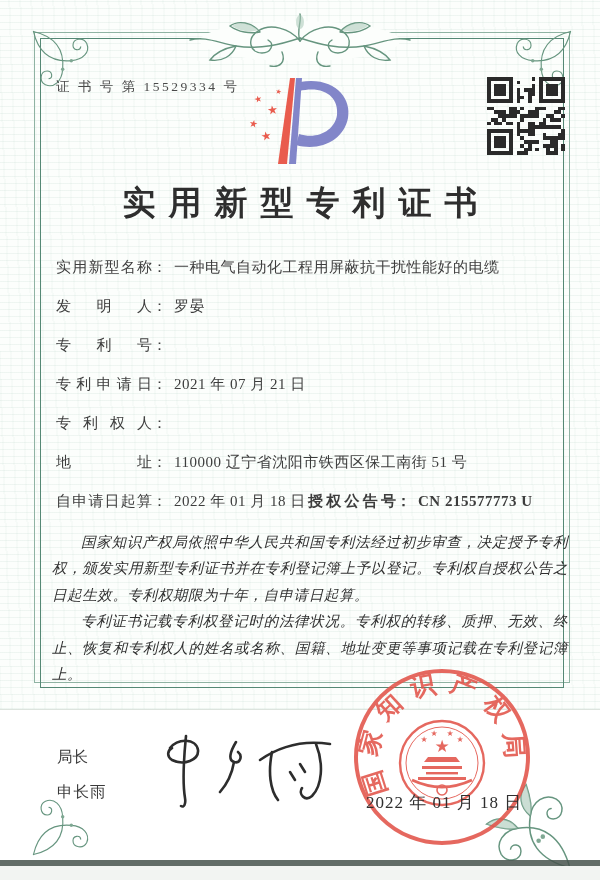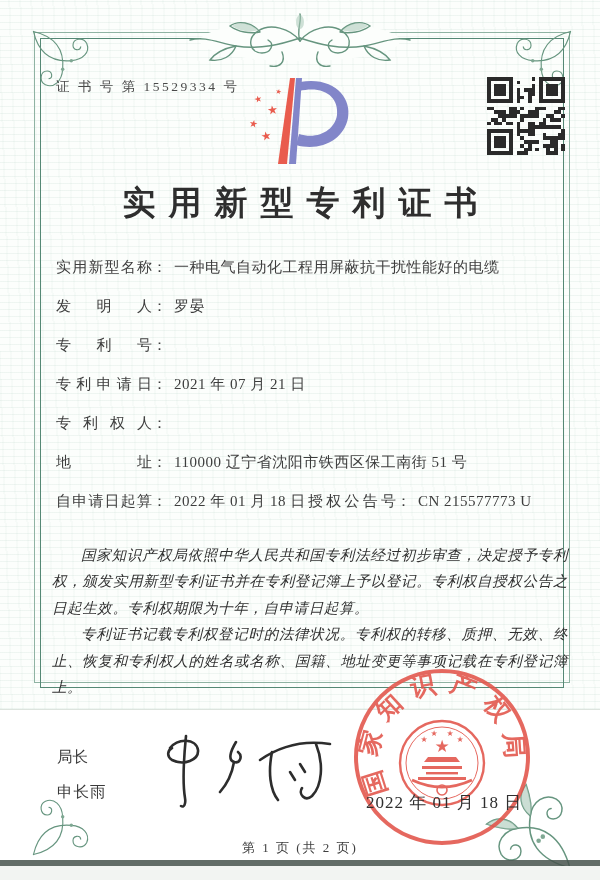--- a/index.html
+++ b/index.html
@@ -40,27 +40,27 @@
   .title { position:absolute; top:181px; left:0; width:100%; text-align:center;
            font-size:33px; font-weight:600; letter-spacing:13px; color:#2e2e2e; text-indent:13px; }
 
   
   .fields { position:absolute; top:257px; left:56px; right:40px; font-size:15px; color:#3d3d3d; }
   .frow { display:flex; align-items:flex-start; margin-bottom:18px; line-height:21px; white-space:nowrap; }
   .flabel { display:inline-block; width:96px; text-align:justify; text-align-last:justify; flex:none; }
   .fcolon { flex:none; }
   .fvalue { margin-left:7px; letter-spacing:0.5px; }
   .fcol1 { display:flex; width:252px; flex:none; }
-  .fcol2 { display:flex; }
+  .fcol2 { display:flex;font-weight:bold; }
   .fcol2 .flabel { width:88px; }
 
   
   .paras { position:absolute; top:530px; left:52px; right:32px;
            font-size:14.5px; line-height:1.82; color:#303030; text-align:justify;
-           font-style:italic; font-family:Liberation Serif, serif;margin-top:12px; }
+           font-style:italic; font-family:Liberation Mono, monospace; }
   .paras p { text-indent:2em; letter-spacing:0.6px; }
 
   
   .sign-block { position:absolute; left:57px; top:747px; font-size:15.5px; color:#3a3a3a; font-style:normal; }
   .sign-block .line2 { margin-top:14px; letter-spacing:1px; }
   .autograph { position:absolute; left:148px; top:722px; width:200px; height:95px; }
 
   .seal { position:absolute; left:351px; top:666px; width:182px; height:182px; opacity:.88; }
   .seal-date { position:absolute; left:366px; top:791px; font-size:17px; color:#2f2f2f; letter-spacing:1px; z-index:5; }
 
@@ -467,17 +467,16 @@
       <text x="91" y="86" font-size="17">★</text>
       <text x="73" y="76" font-size="8">★</text>
       <text x="83" y="70" font-size="8">★</text>
       <text x="99" y="70" font-size="8">★</text>
       <text x="109" y="76" font-size="8">★</text>
     </g>
   </svg>
 
   <div class="seal-date">2022 年 01 月 18 日</div>
 
-  <div class="footer">第 1 页 (共 2 页)</div>
 
   <div class="scan-bottom-band"></div>
   <div class="scan-bottom-light"></div>
 </div>
 
 </body></html>

